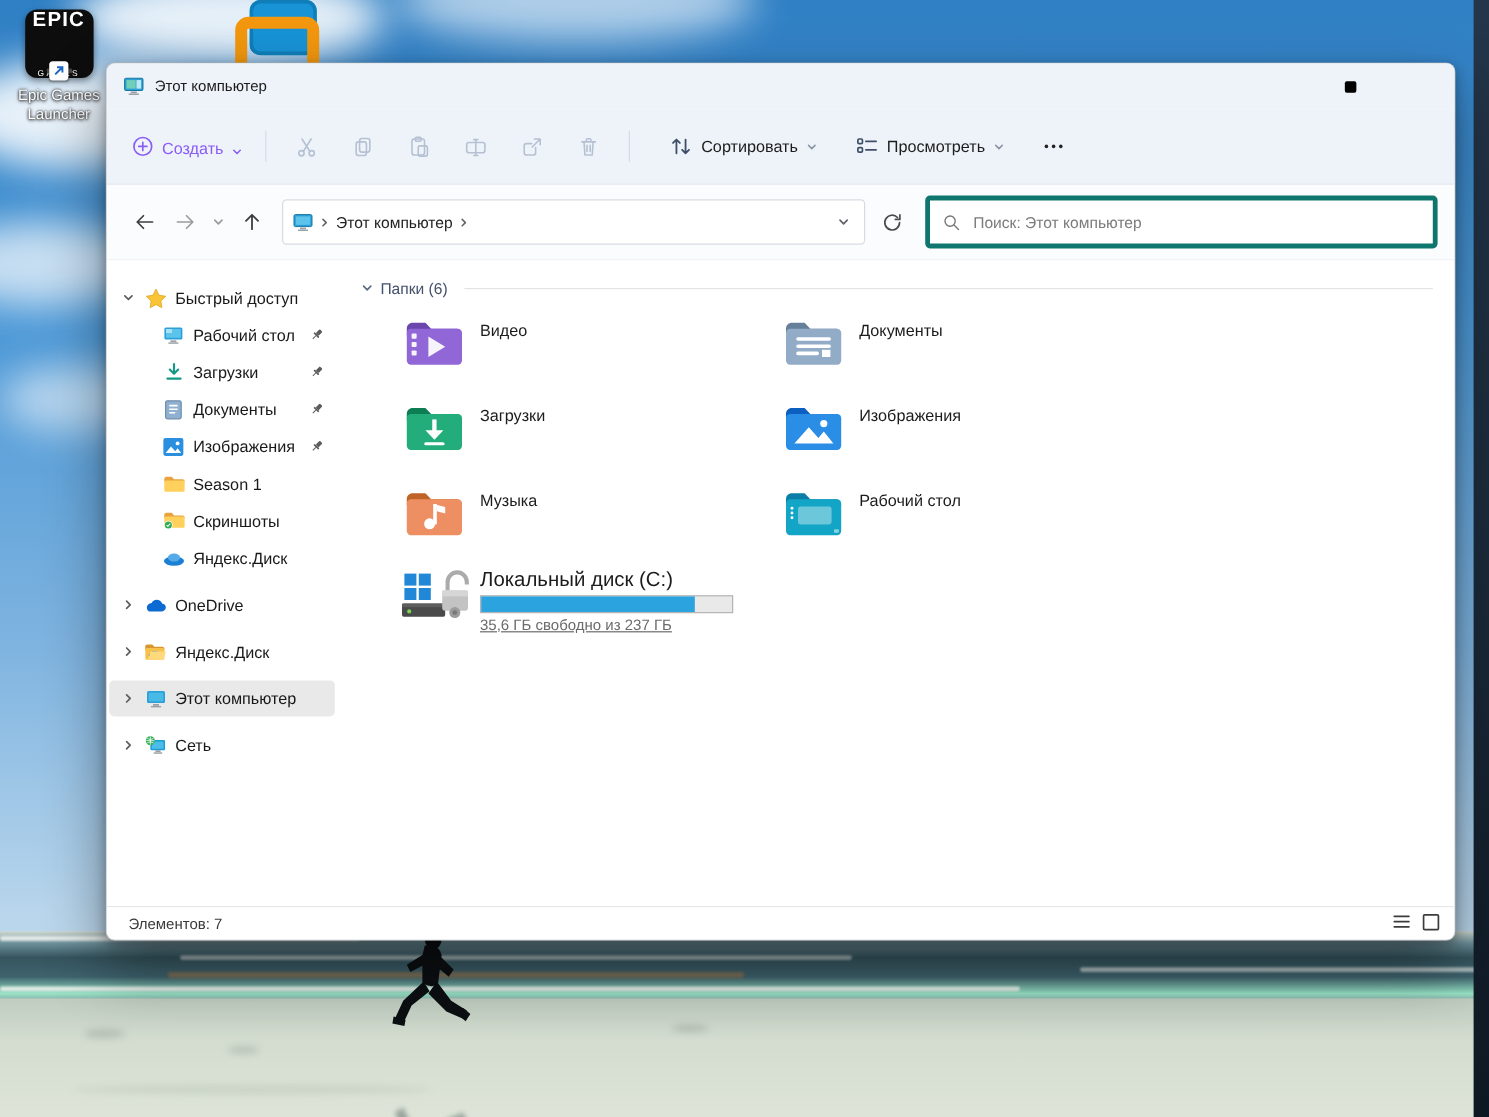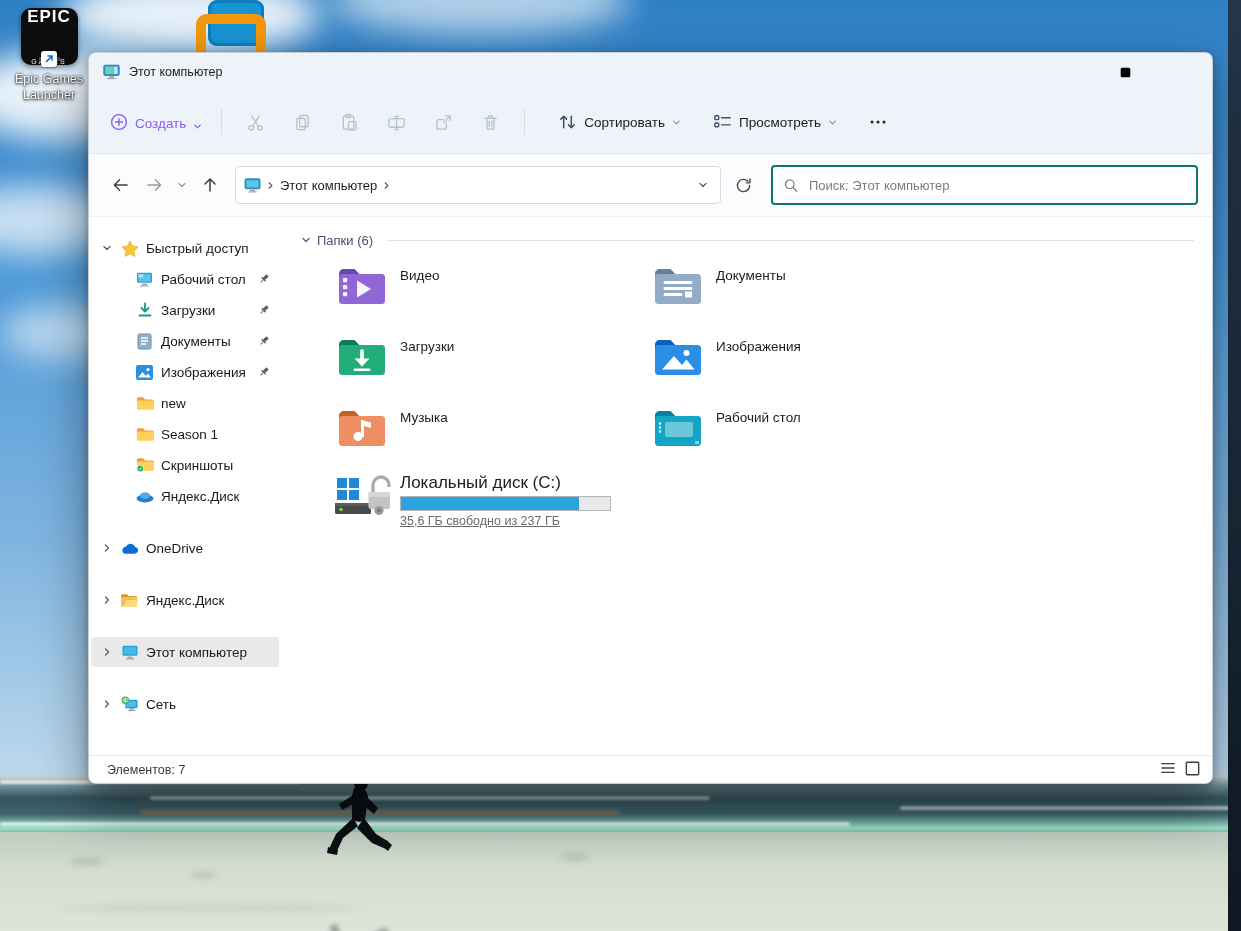--- a/index.html
+++ b/index.html
@@ -62,33 +62,33 @@
       border-bottom:1px solid #eef1f5;}
   .nav-btn{width:34px;height:34px;display:flex;align-items:center;justify-content:center;border-radius:5px;
       color:#3e3e3e;flex:0 0 auto;}
   .nav-btn.dim{color:#9b9b9b;}
   .nav-btn.small{width:22px;}
   .addressbar{display:flex;align-items:center;height:36px;background:#fff;border:1px solid #d7dbe1;border-radius:4px;
       width:468px;margin-left:8px;padding:0 8px;gap:5px;font-size:13px;color:#1f1f1f;}
   .crumb-chev{color:#5f6368;display:flex;}
   .addr-dd{margin-left:auto;color:#5f6368;display:flex;padding:4px;}
   .refresh-btn{width:36px;height:34px;display:flex;align-items:center;justify-content:center;color:#4b4b4b;margin-left:4px;}
-  .searchbox{margin-left:10px;flex:1;height:36px;border:2px solid #0f766e;border-radius:4px;background:#fff;
+  .searchbox{margin-left:10px;flex:1;height:36px;border:4px solid #0f766e;border-radius:4px;background:#fff;
       display:flex;align-items:center;padding:0 11px;gap:9px;color:#767676;}
   .searchbox input{border:none;outline:none;font-size:13px;width:100%;font-family:inherit;color:#222;background:transparent;}
   .searchbox input::placeholder{color:#7b7b7b;}
 
   .winbody{flex:1;display:flex;min-height:0;background:#fff;}
 
   
   .sidebar{width:196px;flex:0 0 auto;padding-top:16px;overflow:hidden;}
   .side-row{display:flex;align-items:center;height:30px;margin:1px 6px 1px 2px;border-radius:4px;
       font-size:13.5px;color:#191919;gap:7px;padding-left:10px;}
   .side-row.child{padding-left:44px;}
-  .side-row.top{margin-top:22px;}
+  .side-row.top{margin-top:9px;}
   .side-row.sel{background:#e9e9e9;}
   .side-row .chev{width:12px;display:flex;justify-content:center;color:#5d5d5d;flex:0 0 auto;}
   .side-row .sicon{width:19px;display:flex;justify-content:center;flex:0 0 auto;}
   .side-row .pin{margin-left:auto;margin-right:9px;color:#5a5a5a;display:flex;}
 
   
   .content{flex:1;padding:12px 18px 0 16px;min-width:0;}
   .section-header{display:flex;align-items:center;gap:6px;font-size:13px;color:#44516b;height:22px;}
   .section-header .line{flex:1;height:1px;background:#e3e3e3;margin-left:8px;}
   .tiles{display:grid;grid-template-columns:316px 316px;row-gap:21px;margin:12px 0 18px 36px;}
@@ -440,29 +440,20 @@
           <svg width="12" height="12" viewBox="0 0 14 14">
               <g fill="#5c5c5c" transform="rotate(45 7 7)">
                 <rect x="5.1" y="1" width="3.8" height="5.6" rx=".9"></rect>
                 <rect x="3.8" y="6.6" width="6.4" height="1.7" rx=".5"></rect>
                 <rect x="6.5" y="8.3" width="1" height="4.2"></rect>
               </g>
             </svg>
           </span>
       </div>
 
-      <div class="side-row child">
-        <span class="sicon">
-          <svg width="18" height="15" viewBox="0 0 20 16">
-              <path d="M1 3 c0-1.1 .9-2 2-2 h5 l2 2.5 h8 c1.1 0 2 .9 2 2 V6 H1 Z" fill="#e8a33d"></path>
-              <rect x="1" y="4.6" width="19" height="10.4" rx="1.5" fill="#ffd05c"></rect>
-            </svg>
-          </span>
-        <span>new</span>
-      </div>
 
       <div class="side-row child">
         <span class="sicon">
           <svg width="18" height="15" viewBox="0 0 20 16">
               <path d="M1 3 c0-1.1 .9-2 2-2 h5 l2 2.5 h8 c1.1 0 2 .9 2 2 V6 H1 Z" fill="#e8a33d"></path>
               <rect x="1" y="4.6" width="19" height="10.4" rx="1.5" fill="#ffd05c"></rect>
             </svg>
           </span>
         <span>Season 1</span>
       </div>

